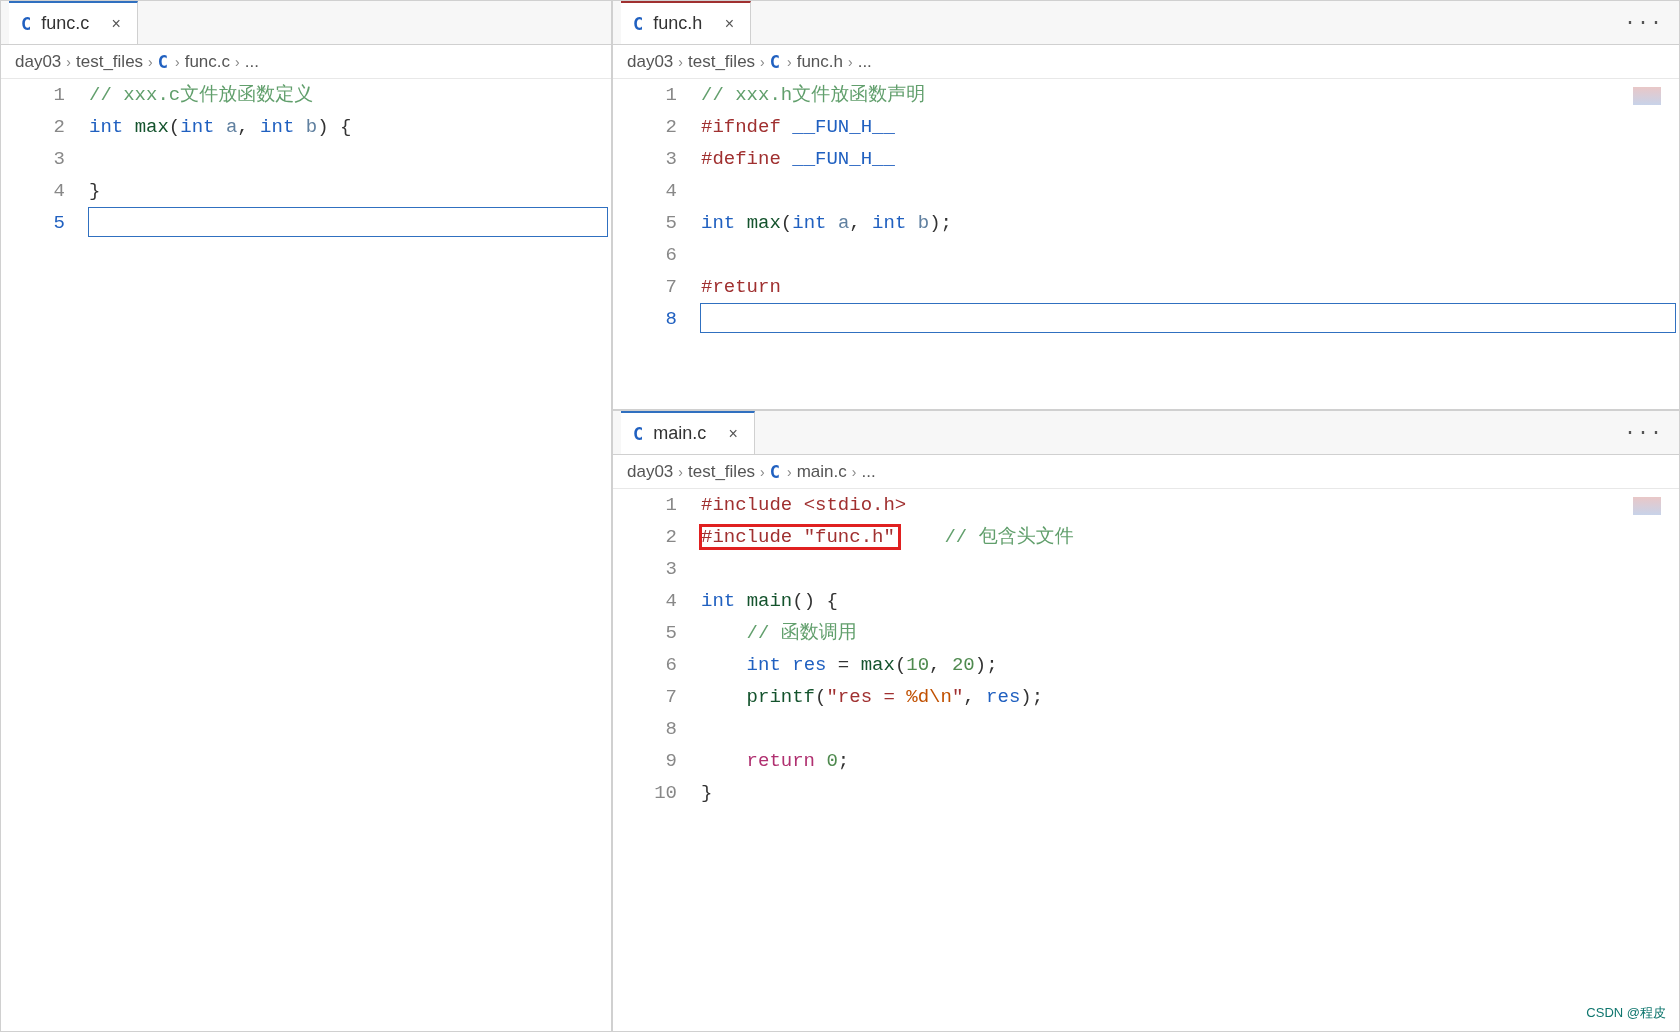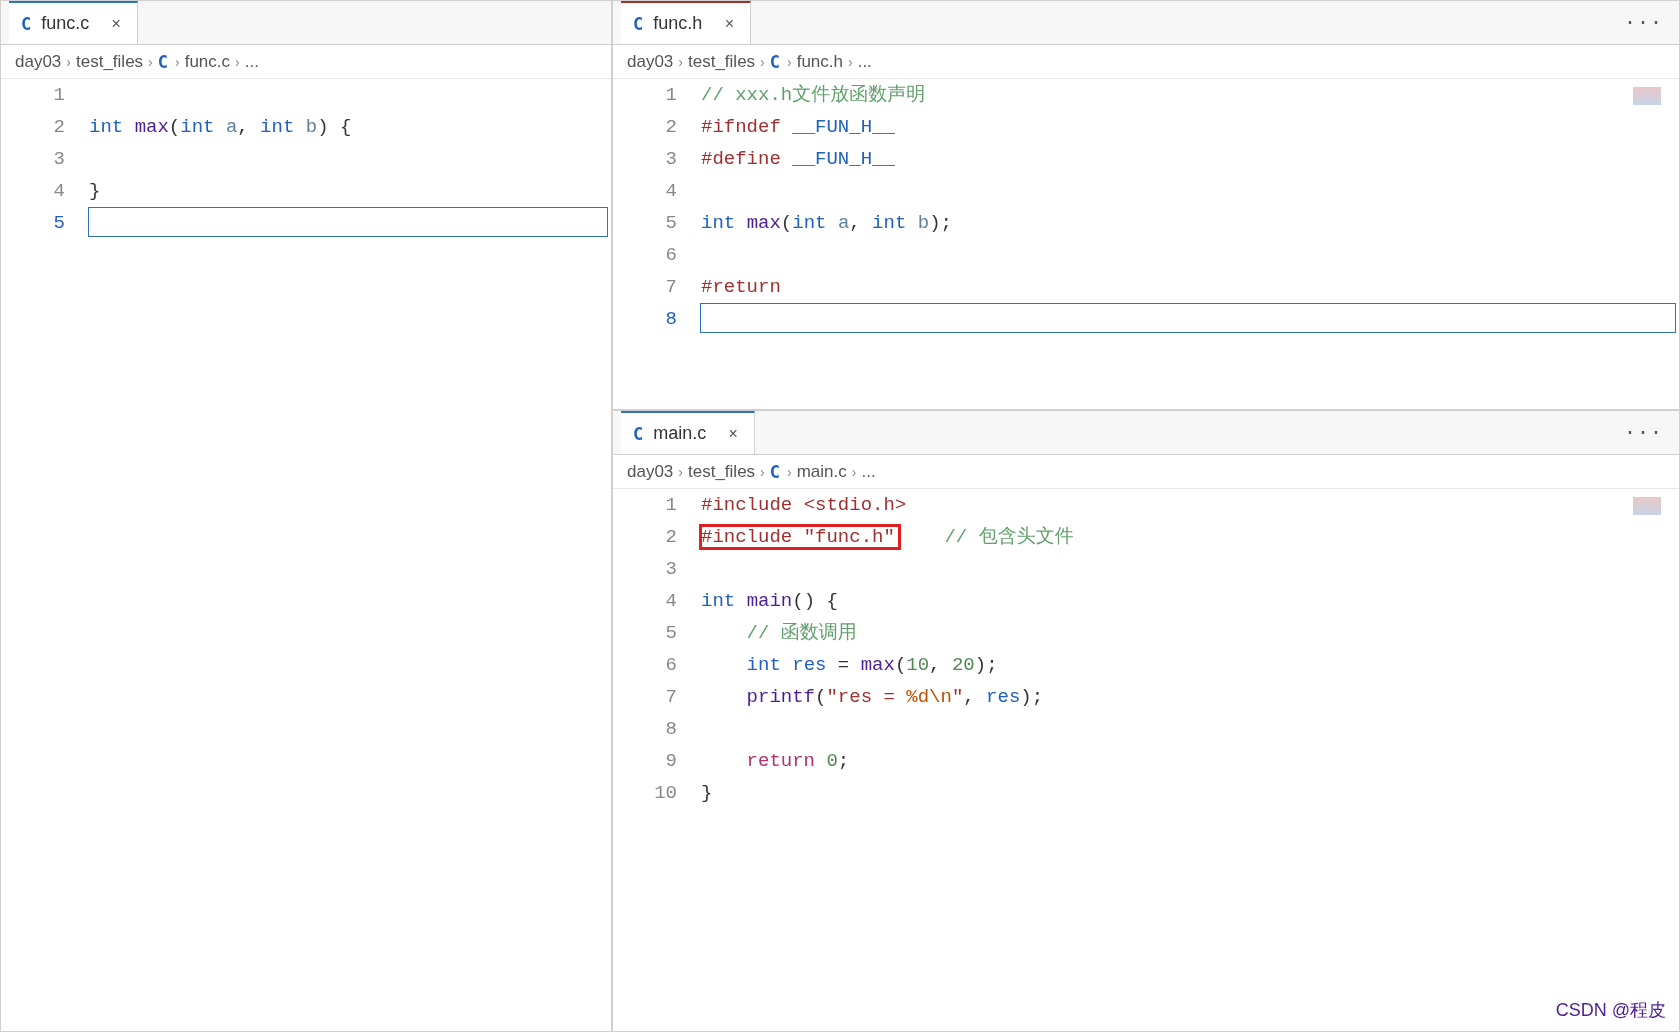--- a/index.html
+++ b/index.html
@@ -101,21 +101,21 @@
       user-select: none;
       flex-shrink: 0;
     }
     .gutter.active { color: #2060c0; }
     .code-content { flex: 1; }
     
     .c-comment { color: #619f6c; }
     .c-pre { color: #a03030; }
     .c-pre-name { color: #2060c0; margin-top: 28px; }
     .c-type { color: #2060c0; }
-    .c-func { color: #4c1d95; }
+    .c-func { color: #14532d; }
     .c-param { color: #6080a0; }
     .c-keyword { color: #b03070; }
     .c-num { color: #4f8a4f; }
     .c-str { color: #a03030; }
     .c-str-esc { color: #c05000; }
     .c-punct { color: #333; }
     .c-ident { color: #2060c0; }
     .redbox {
       outline: 3px solid #e02020;
       outline-offset: -1px;
@@ -124,22 +124,22 @@
     .empty-line-box {
       outline: 1px solid #3070c0;
       min-height: 28px;
       display: block;
       margin: 1px 4px 1px 0;
     }
     .watermark {
       position: absolute;
       bottom: 10px;
       right: 14px;
-      font-size: 18px;
-      color: #4c1d95;
+      font-size: 13px;
+      color: #0f766e;
       font-family: -apple-system, 'Segoe UI', sans-serif;
     }
     .minimap-mark {
       position: absolute;
       right: 18px;
       top: 8px;
       width: 28px;
       height: 18px;
       background: linear-gradient(#c06060, #6080c0);
       opacity: 0.35;
@@ -196,21 +196,21 @@
         <span class="bc-sep">›</span>
         <span>test_files</span>
         <span class="bc-sep">›</span>
         <span class="bc-c-icon">C</span>
         <span class="bc-sep">›</span>
         <span>func.c</span>
         <span class="bc-sep">›</span>
         <span>...</span>
       </div>
     <div class="code-area">
-        <div class="code-line"><div class="gutter">1</div></div>
+        <div class="code-line"><div class="gutter">1</div><div class="code-content"><span class="c-comment">// xxx.c文件放函数定义</span></div></div>
         <div class="code-line"><div class="gutter">2</div><div class="code-content"><span class="c-type">int</span> <span class="c-func">max</span><span class="c-punct">(</span><span class="c-type">int</span> <span class="c-param">a</span><span class="c-punct">,</span> <span class="c-type">int</span> <span class="c-param">b</span><span class="c-punct">) {</span></div></div>
         <div class="code-line"><div class="gutter">3</div></div>
         <div class="code-line"><div class="gutter">4</div><div class="code-content"><span class="c-punct">}</span></div></div>
         <div class="code-line"><div class="gutter active">5</div><div class="code-content"><span class="empty-line-box"></span></div></div>
       </div>
   </div>
 
   <div class="pane">
     <div class="tabbar">
       <div class="tab alt">

